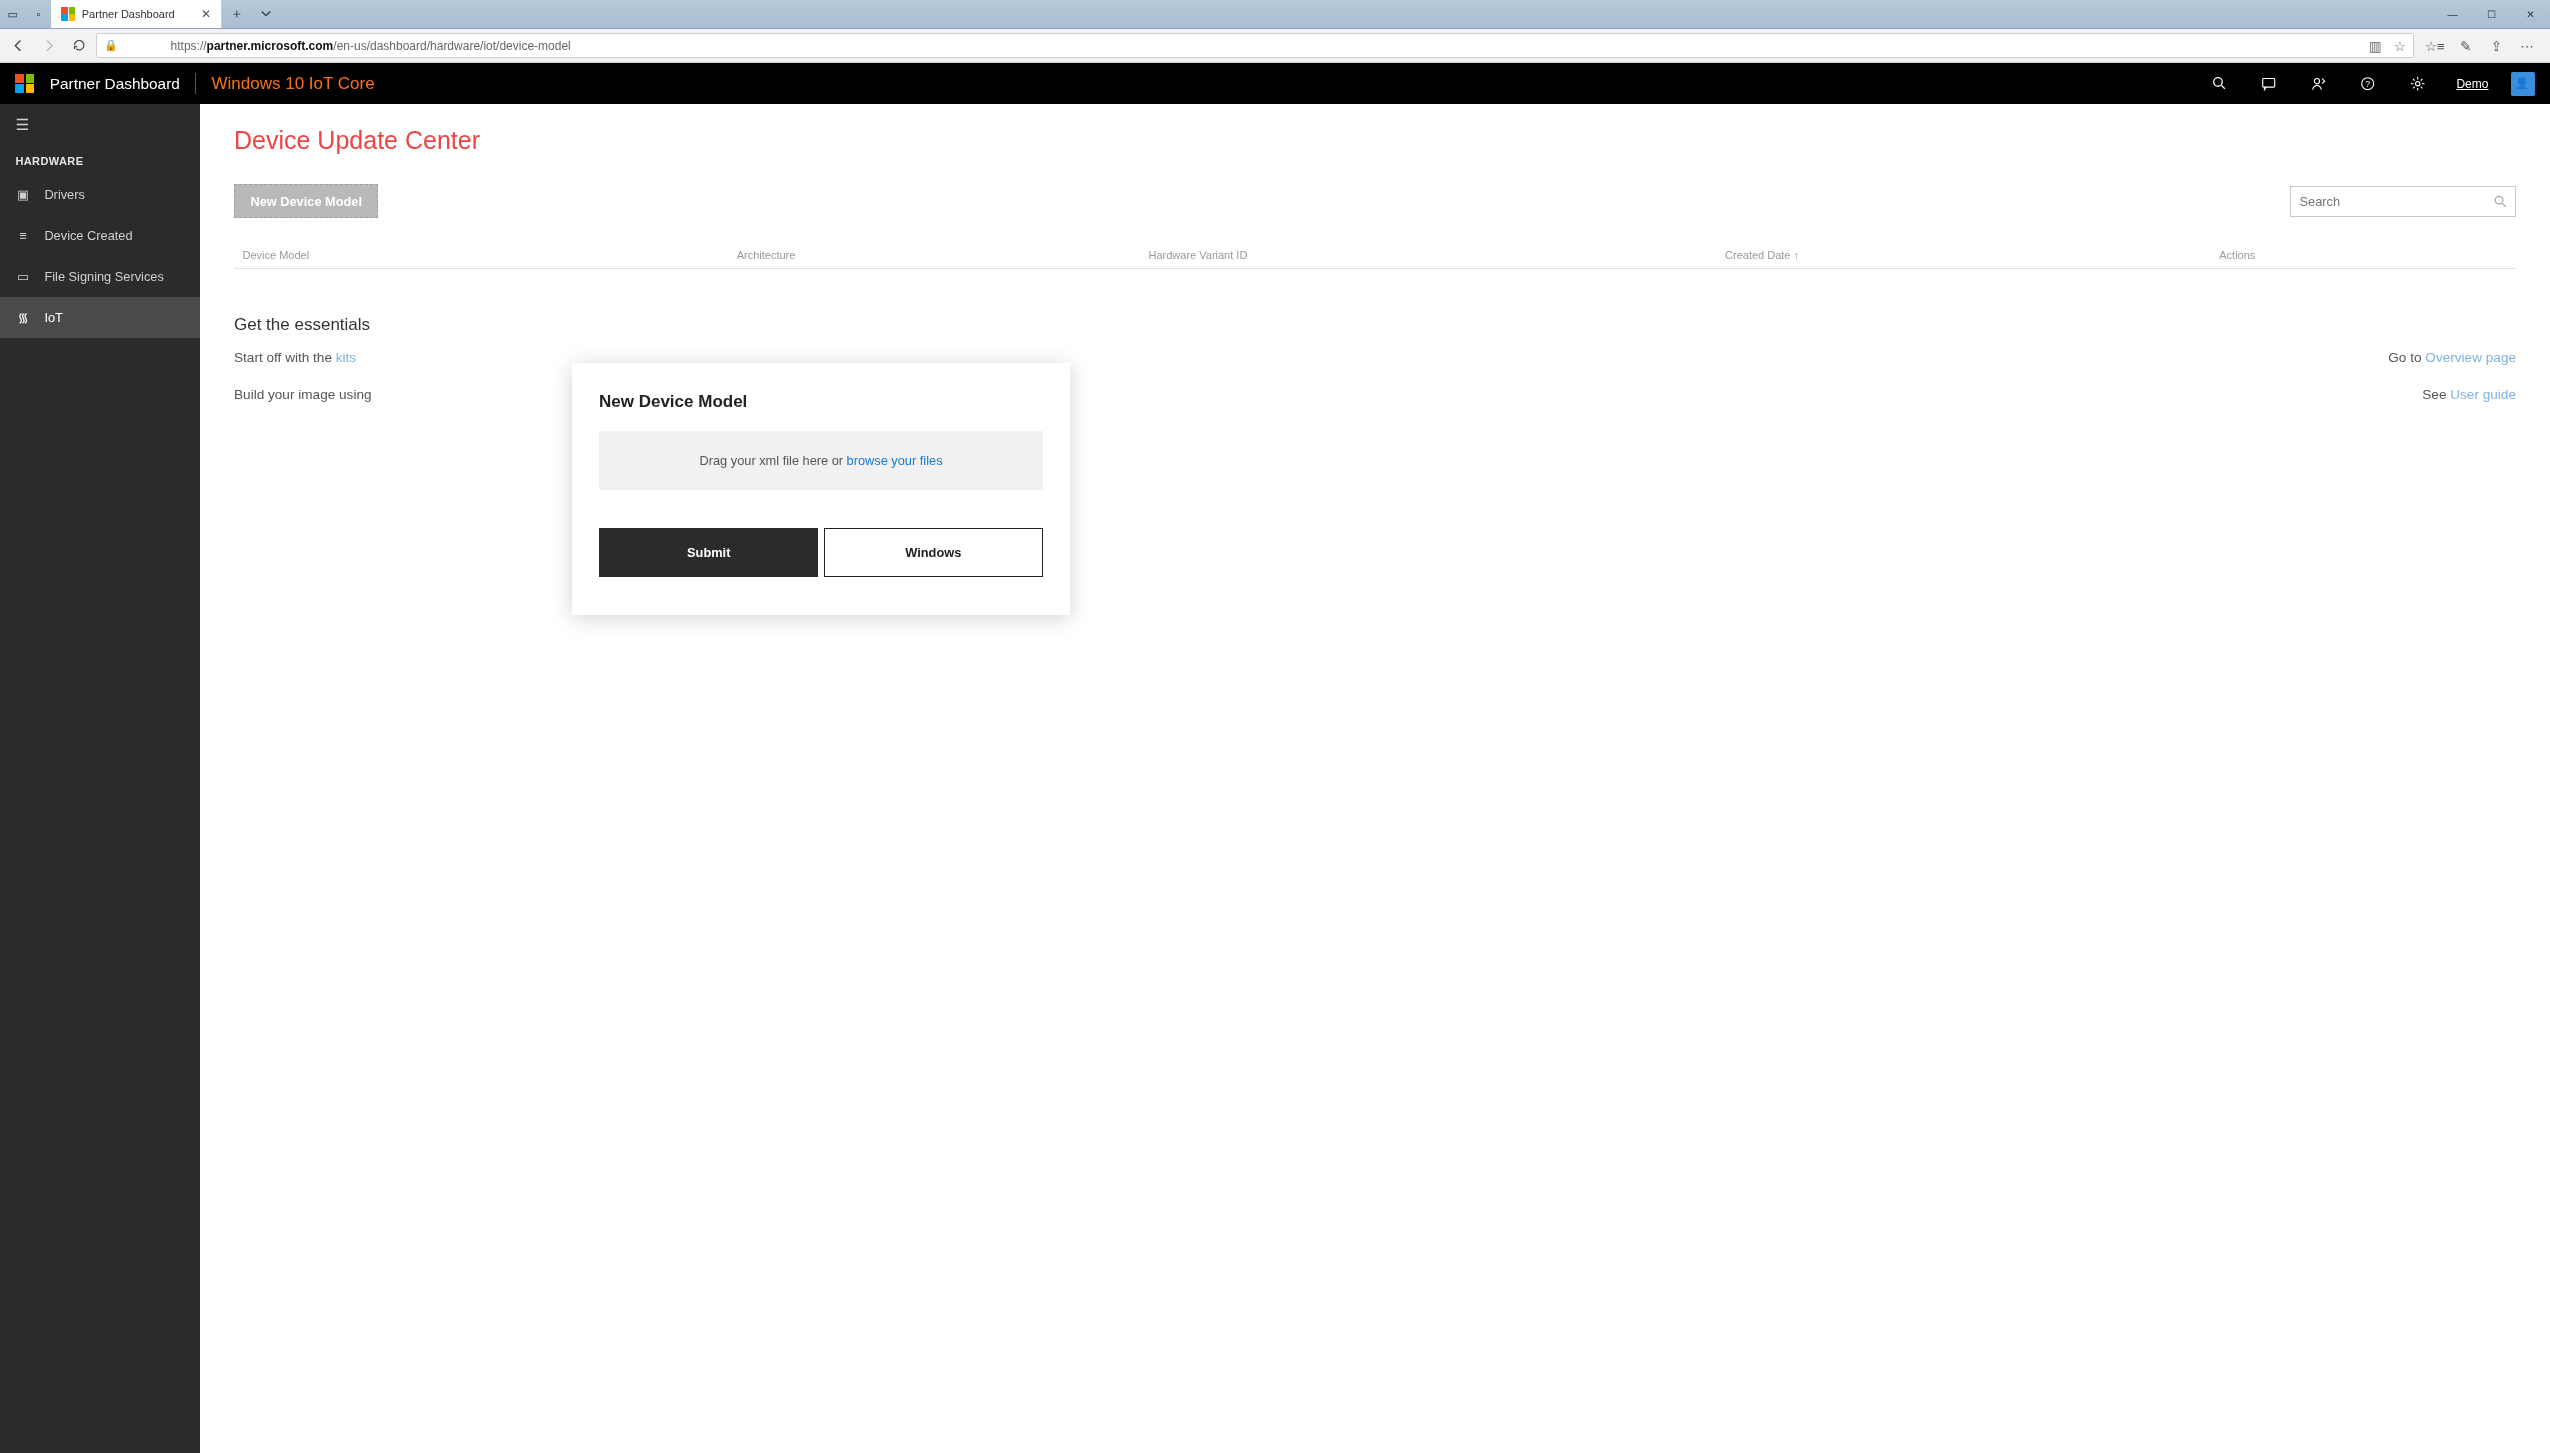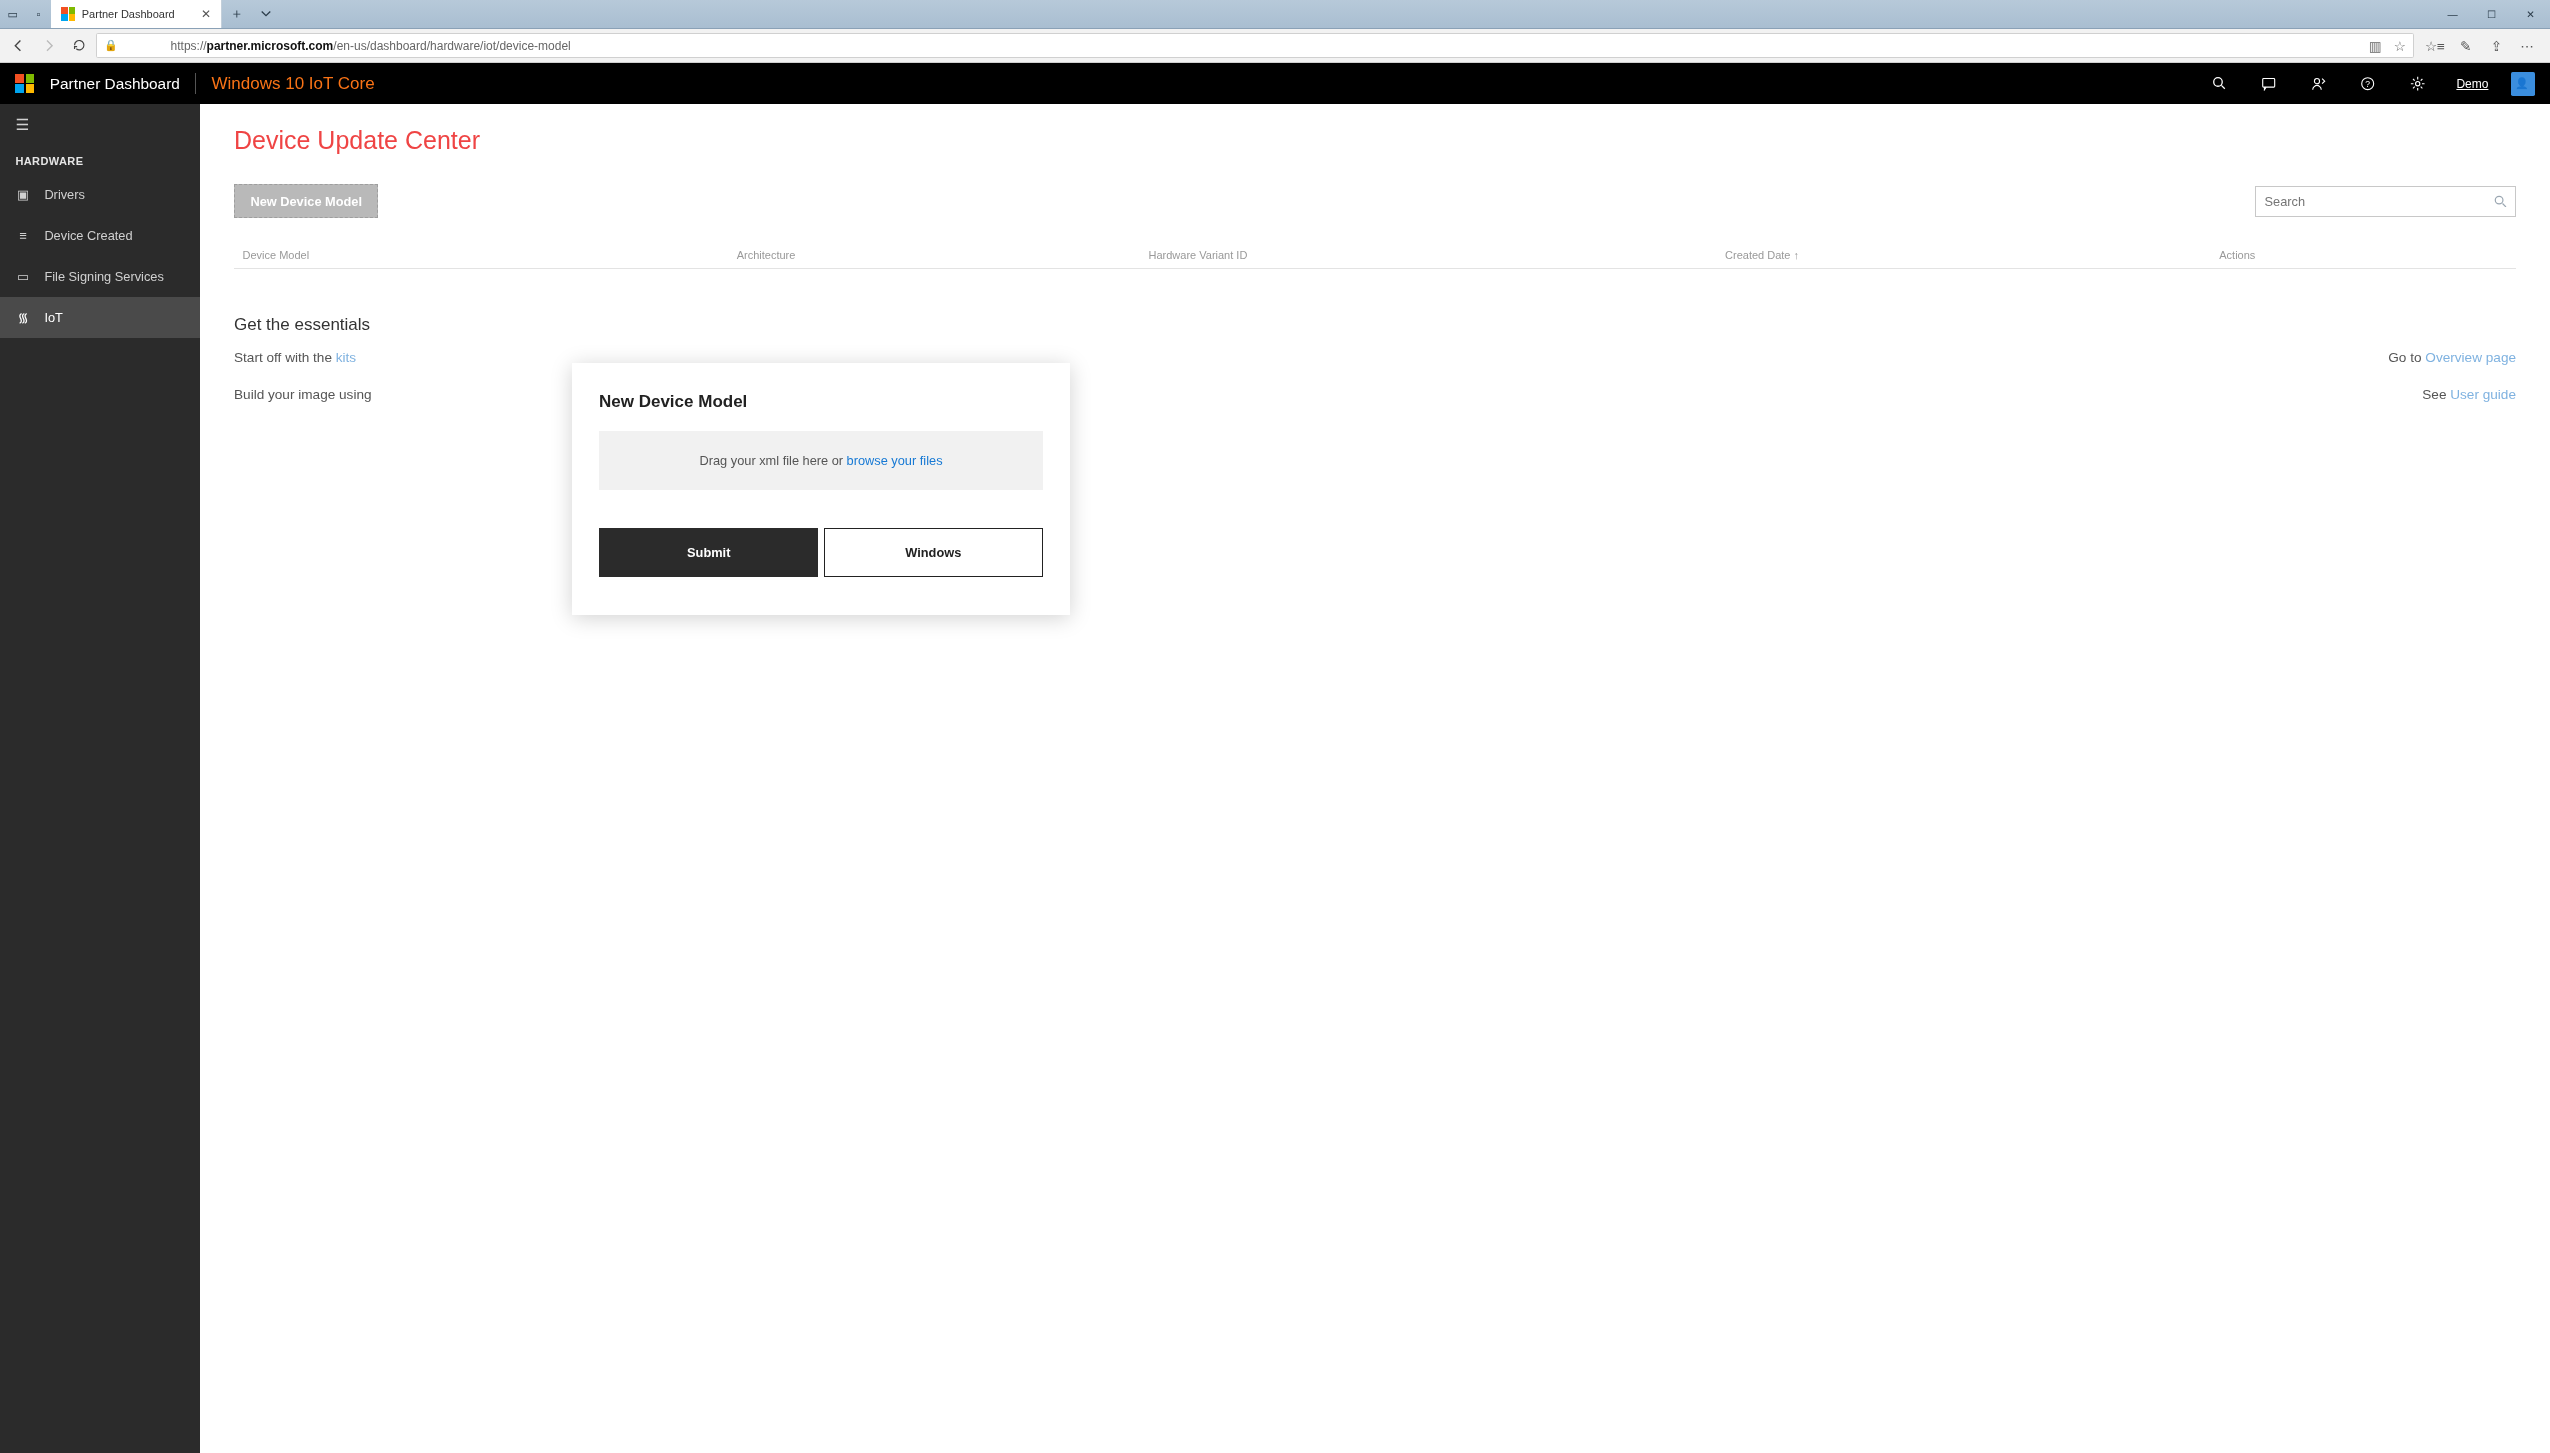--- a/index.html
+++ b/index.html
@@ -48,21 +48,21 @@
 .sidebar .ham { height:41px; display:flex; align-items:center; padding:0 15.4px; font-size:15.4px; }
 .sidebar .cat { padding:10.2px 15.4px 6.8px; font-size:11px; font-weight:700; letter-spacing:0.4px; color:#e6e6e6; }
 .sidebar .item { height:41px; display:flex; align-items:center; gap:13.6px; padding:0 15.4px; font-size:12.8px; cursor:pointer; }
 .sidebar .item.sel { background:#4a4a4a; color:#fff; }
 .sidebar .item .ic { width:15.4px; display:flex; align-items:center; justify-content:center; font-size:12.8px; }
 
 .main { flex:1; background:#fff; padding:22px 34px; position:relative; overflow:auto; }
 .main h1 { font-size:25px; font-weight:300; color:#ef4444; margin-bottom:29px; }
 .toprow { display:flex; align-items:center; gap:17px; margin-bottom:24px; }
 .newbtn { background:#b9b9b9; color:#fff; border:0.9px dashed #9e9e9e; padding:8.5px 15.4px; font-size:12.8px; font-weight:600; }
-.searchwrap { margin-left:auto; width:261px; height:31px; border:0.9px solid #c8c8c8; display:flex; align-items:center; padding:0 8.5px; color:#888; }
+.searchwrap { margin-left:auto; width:226px; height:31px; border:0.9px solid #c8c8c8; display:flex; align-items:center; padding:0 8.5px; color:#888; }
 .searchwrap input { border:none; outline:none; flex:1; font-size:12.8px; color:#333; }
 .searchwrap .sicon { color:#9aa6b1; }
 
 .thead { display:flex; font-size:11px; color:#999; border-bottom:0.9px solid #e3e3e3; padding:6.8px 8.5px; }
 .thead .c1{flex:1.2;} .thead .c2{flex:1;} .thead .c3{flex:1.4;} .thead .c4{flex:1.2;} .thead .c5{flex:.7; text-align:left;}
 
 .ess { margin-top:46px; }
 .ess h2 { font-size:17px; font-weight:400; color:#333; margin-bottom:15.4px; }
 .essrow { display:flex; gap:102px; font-size:13.6px; color:#555; margin-bottom:22px; }
 .essrow a { color:#7fb2e0; text-decoration:none; }

